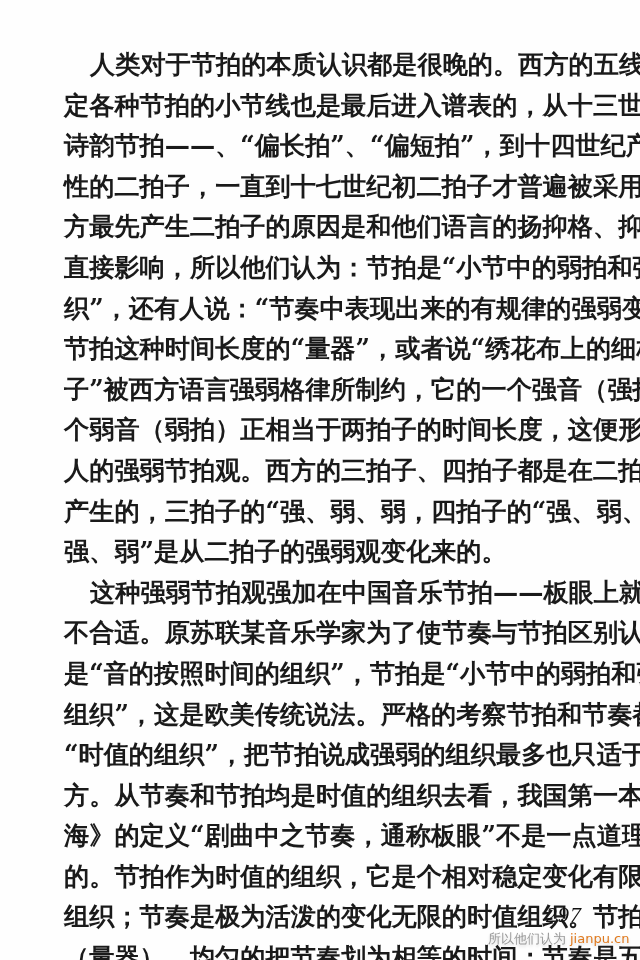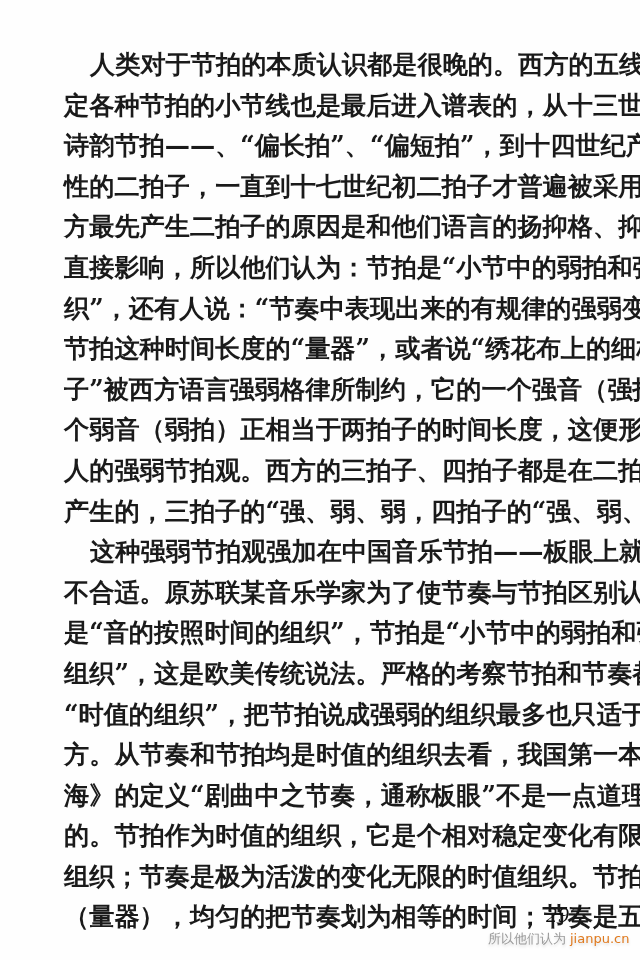--- a/index.html
+++ b/index.html
@@ -78,20 +78,21 @@
     <div class="line">诗韵节拍——、“偏长拍”、“偏短拍”，到十四世纪产生了定量</div>
     <div class="line">性的二拍子，一直到十七世纪初二拍子才普遍被采用。在西</div>
     <div class="line">方最先产生二拍子的原因是和他们语言的扬抑格、抑扬格有</div>
     <div class="line">直接影响，所以他们认为：节拍是“小节中的弱拍和强拍组</div>
     <div class="line">织”，还有人说：“节奏中表现出来的有规律的强弱变化”。</div>
     <div class="line">节拍这种时间长度的“量器”，或者说“绣花布上的细格</div>
     <div class="line">子”被西方语言强弱格律所制约，它的一个强音（强拍）一</div>
     <div class="line">个弱音（弱拍）正相当于两拍子的时间长度，这便形成了西方</div>
     <div class="line">人的强弱节拍观。西方的三拍子、四拍子都是在二拍子以后</div>
     <div class="line">产生的，三拍子的“强、弱、弱，四拍子的“强、弱、次</div>
+    <div class="line last">强、弱”是从二拍子的强弱观变化来的。</div>
 
     <div class="line indent">这种强弱节拍观强加在中国音乐节拍——板眼上就完全</div>
     <div class="line">不合适。原苏联某音乐学家为了使节奏与节拍区别认为节奏</div>
     <div class="line">是“音的按照时间的组织”，节拍是“小节中的弱拍和强拍的</div>
     <div class="line">组织”，这是欧美传统说法。严格的考察节拍和节奏都是</div>
     <div class="line">“时值的组织”，把节拍说成强弱的组织最多也只适于西</div>
     <div class="line">方。从节奏和节拍均是时值的组织去看，我国第一本《辞</div>
     <div class="line">海》的定义“剧曲中之节奏，通称板眼”不是一点道理没有</div>
     <div class="line">的。节拍作为时值的组织，它是个相对稳定变化有限的时值</div>
     <div class="line">组织；节奏是极为活泼的变化无限的时值组织。节拍是把尺</div>

